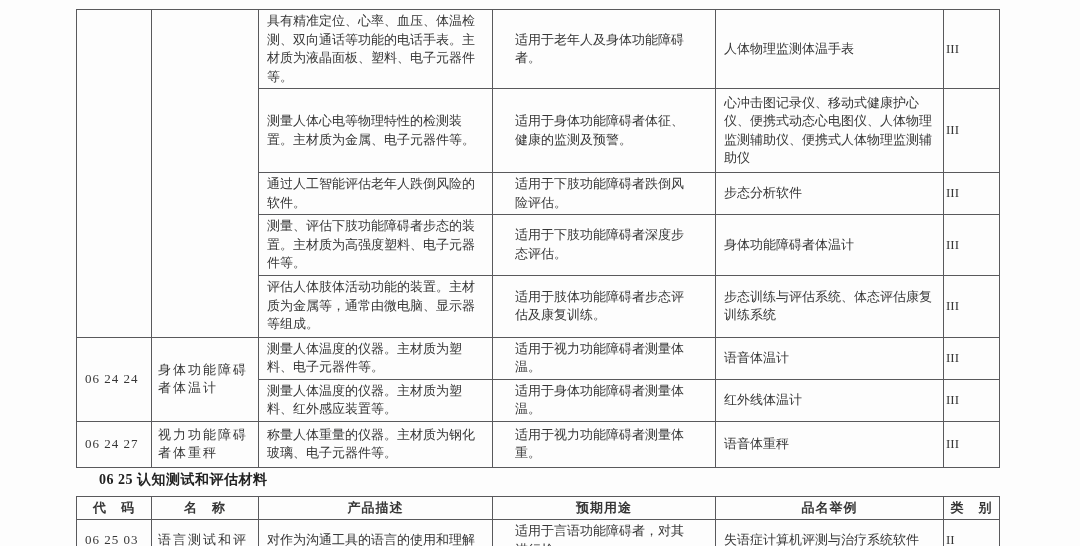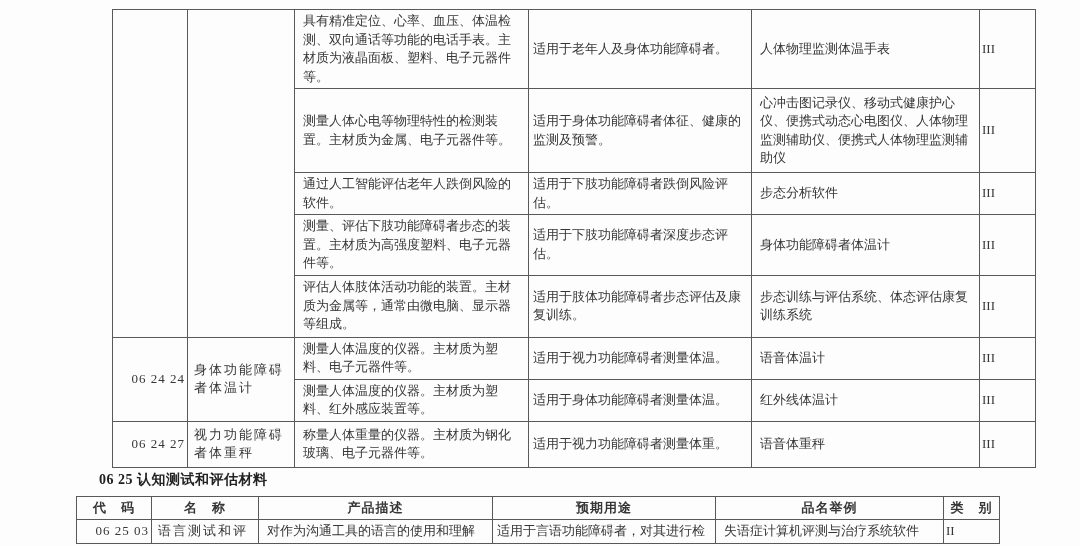--- a/index.html
+++ b/index.html
@@ -10,34 +10,34 @@
     background: #fdfdfd;
     overflow: hidden;
     font-family: "Liberation Serif", "DejaVu Serif", serif;
     color: #363636;
   }
   table.doc-table {
     border-collapse: collapse;
     table-layout: fixed;
     position: absolute;
   }
-  table.main  { left: 76px; top: 9px;   width: 923px; margin-left: 36px; }
+  table.main  { left: 76px; top: 9px;   width: 923px; }
   table.second{ left: 76px; top: 496px; width: 923px; }
   .doc-table td, .doc-table th {
     border: 1px solid #59595c;
     font-size: 13px;
     line-height: 18.5px;
     vertical-align: middle;
     font-weight: normal;
     overflow: hidden;
   }
-  .code-cell { text-align: right; letter-spacing: 1px; padding: 2px 2px; white-space: nowrap; }
+  .code-cell { text-align: left; letter-spacing: 1px; padding: 2px 8px; white-space: nowrap; }
   .name-cell { letter-spacing: 2px; padding: 2px 6px; }
   .desc-cell { padding: 2px 8px; }
-  .use-cell  { padding: 2px 4px; }
+  .use-cell  { padding: 2px 22px; }
   .ex-cell   { padding: 2px 8px; }
   .cat-cell  { text-align: left; padding: 2px 2px; }
   .second th {
     font-weight: bold;
     text-align: center;
     padding: 1px 2px;
     letter-spacing: 1px;
     white-space: nowrap;
     height: 20px;
     border-radius: 10px;

